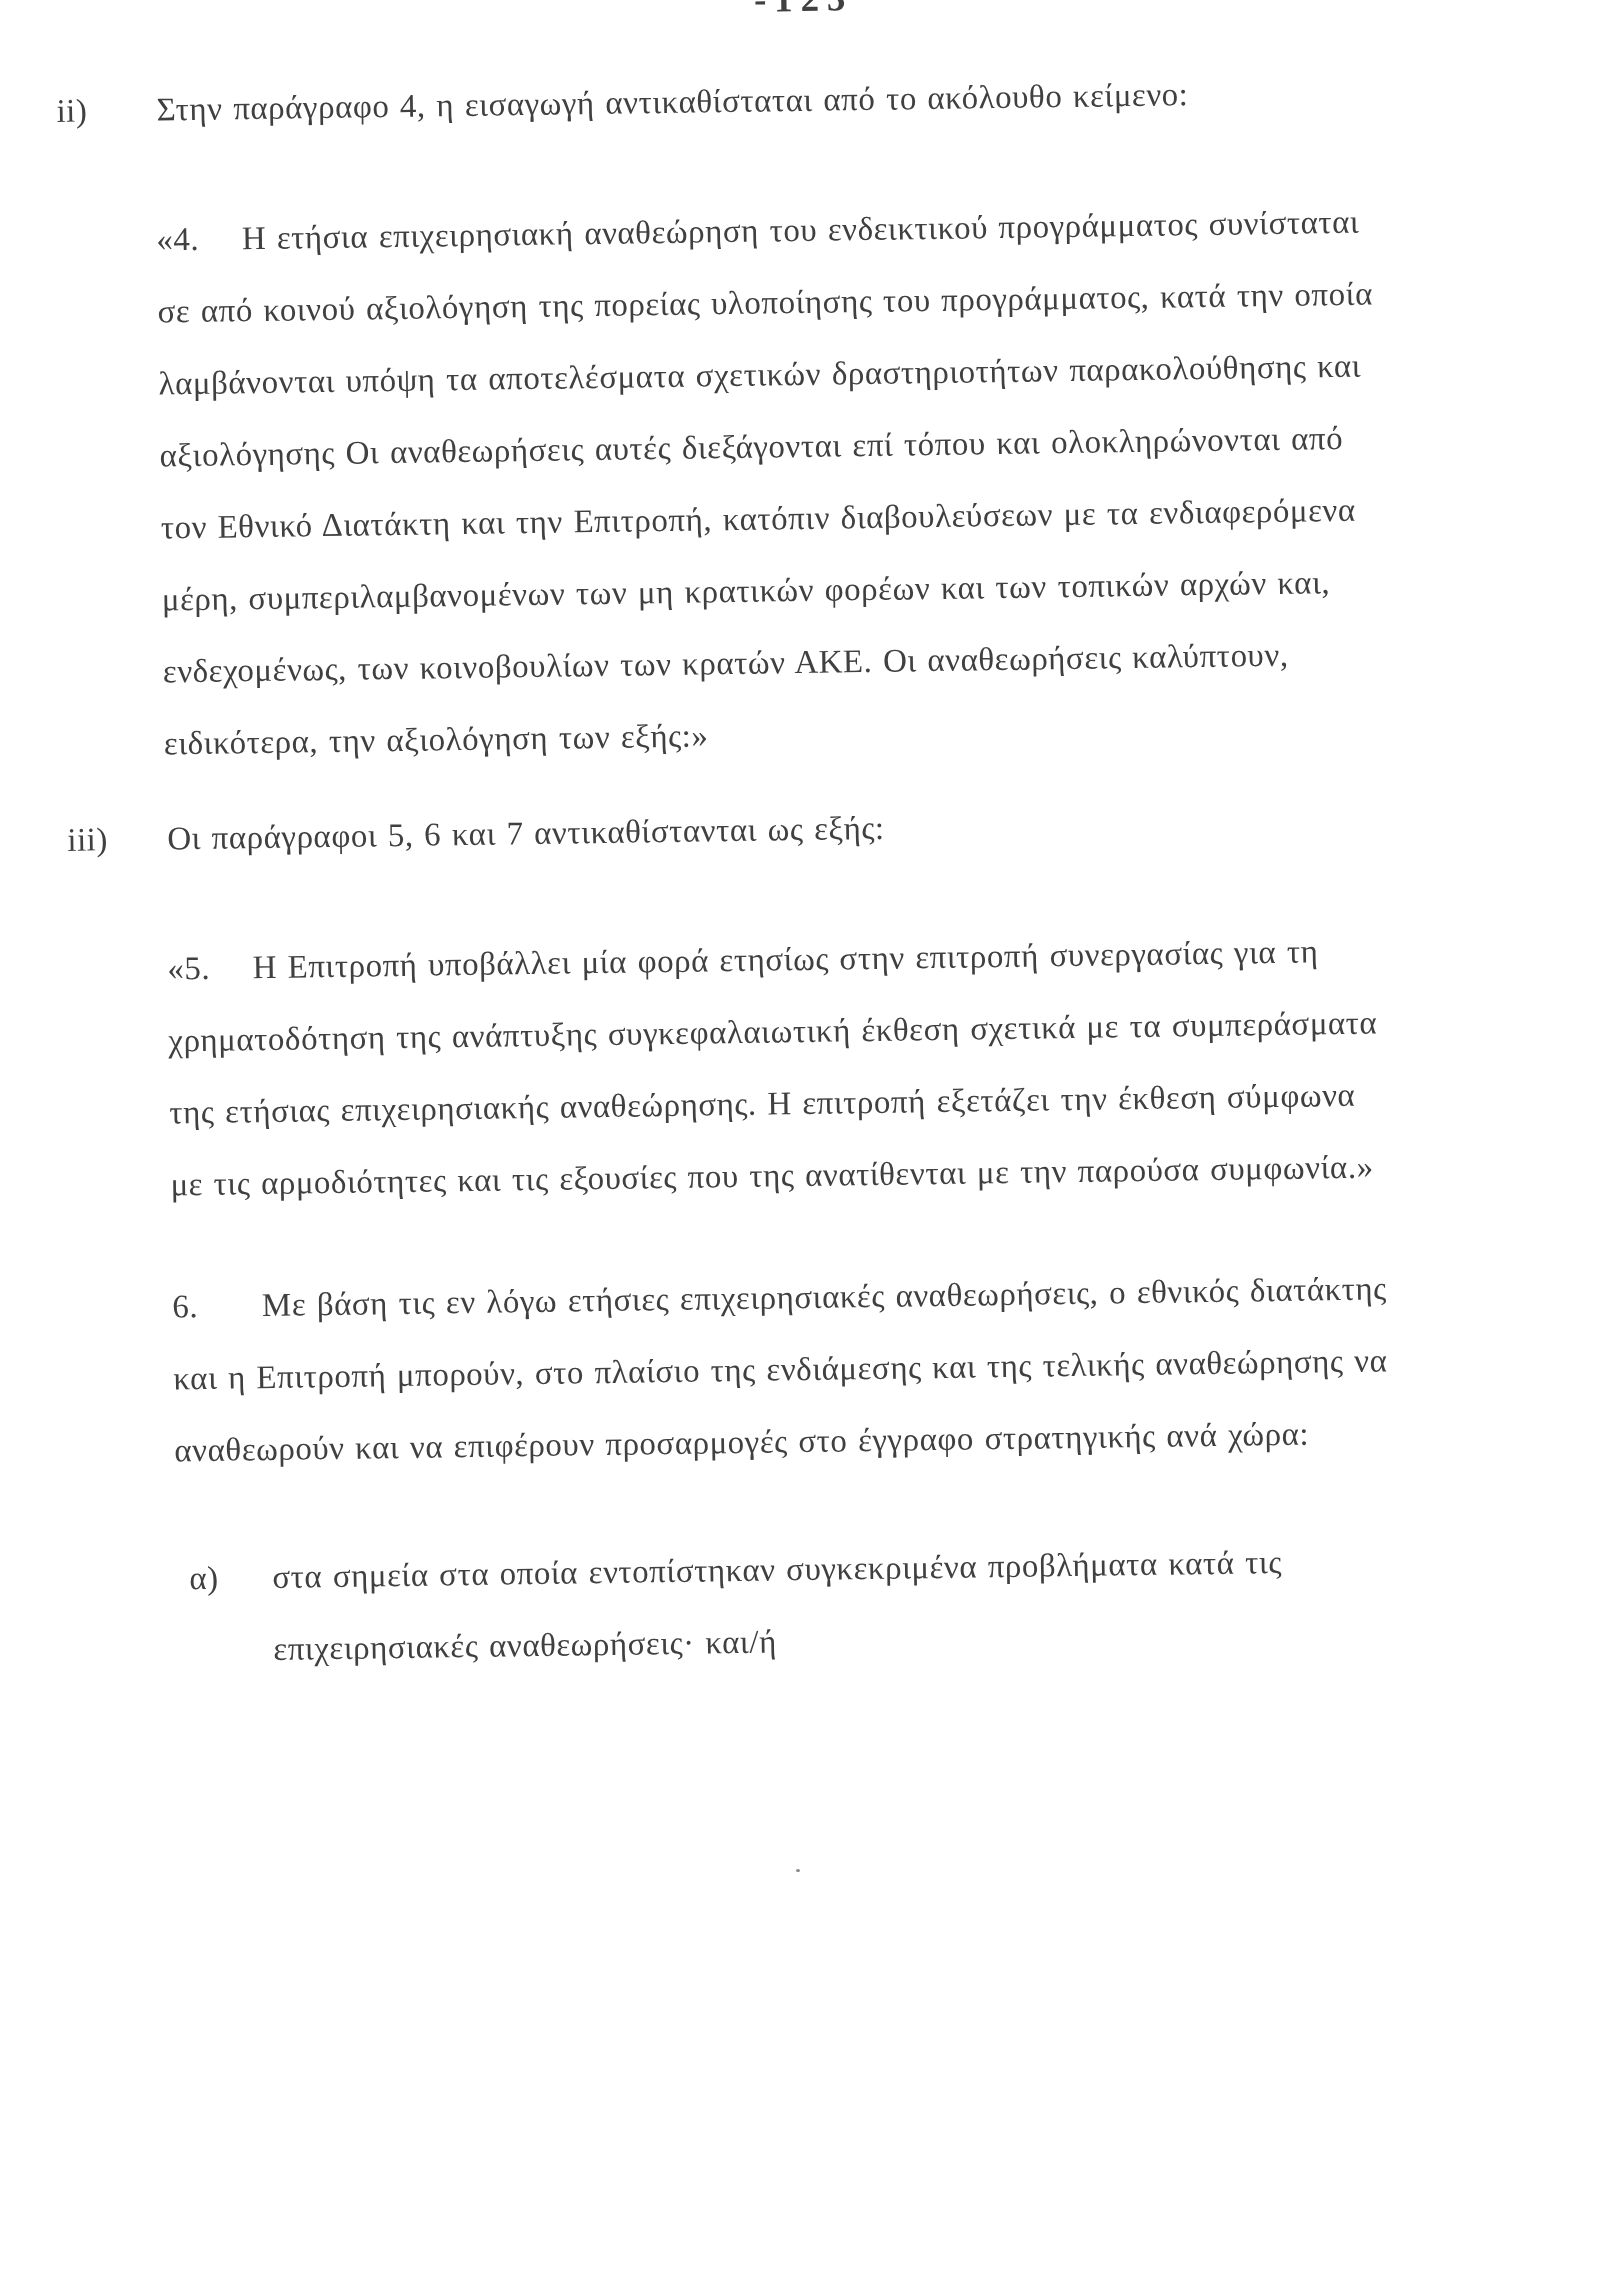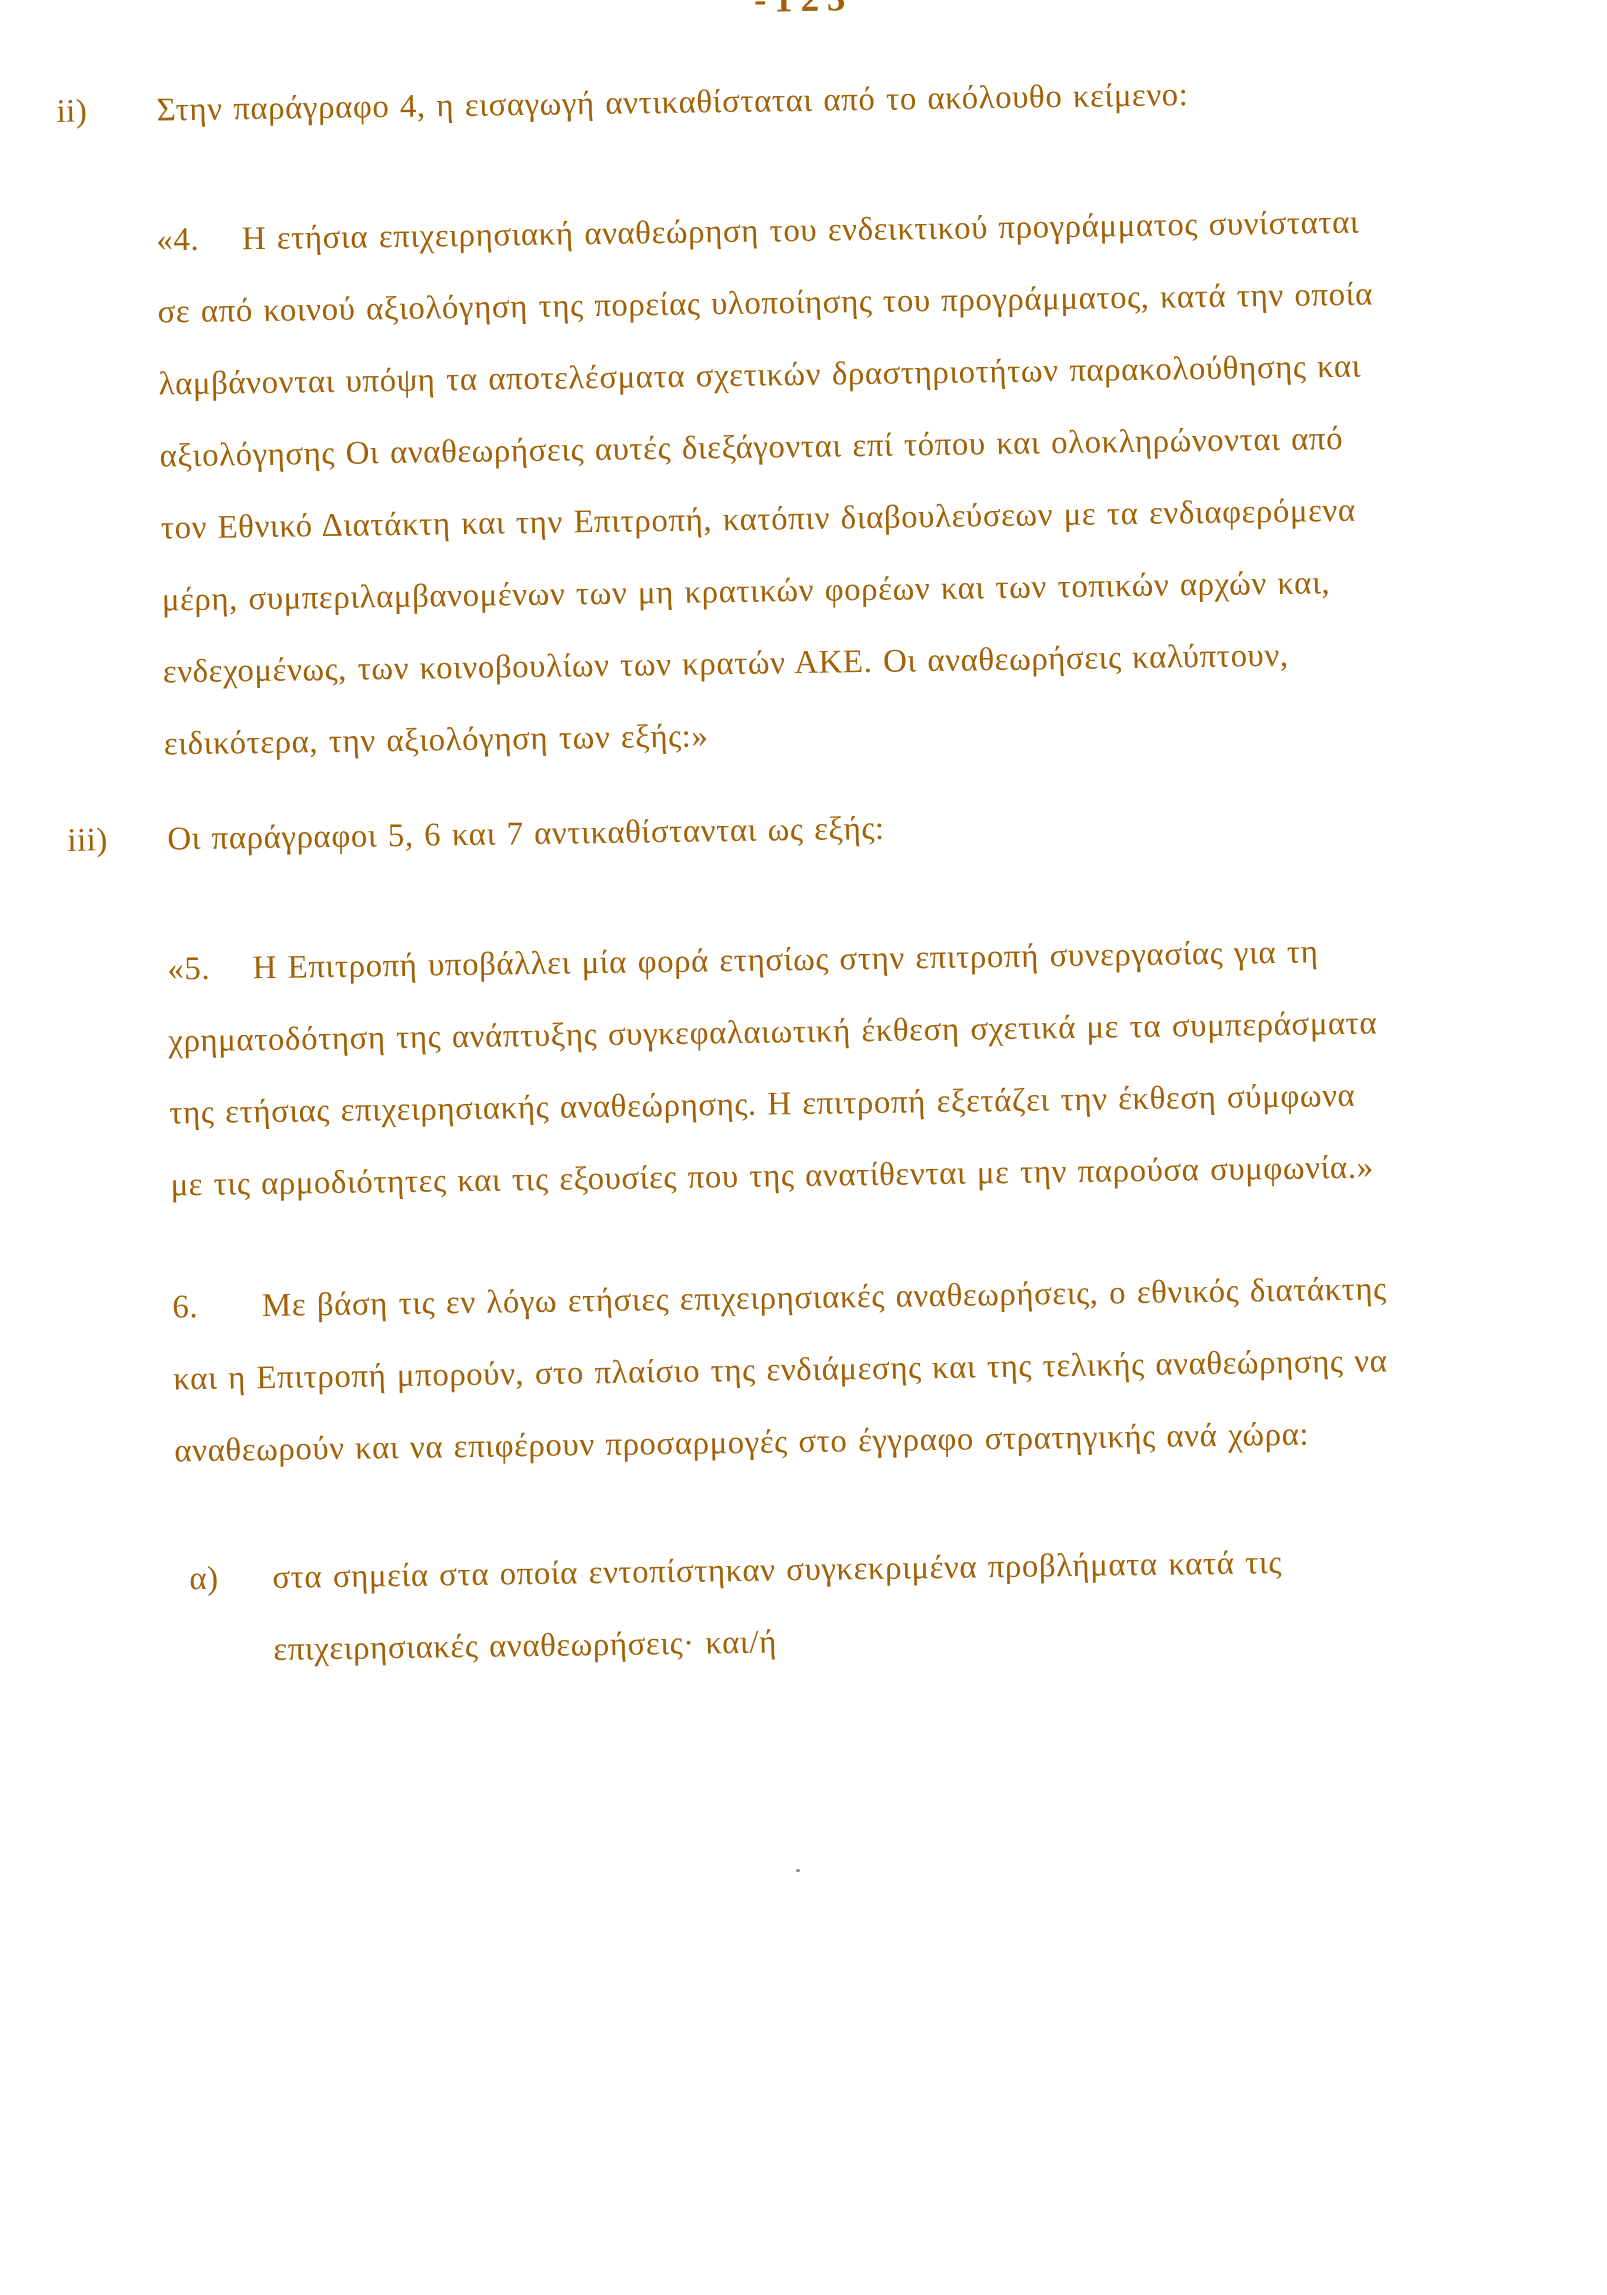--- a/index.html
+++ b/index.html
@@ -7,21 +7,21 @@
     padding: 0;
     background: #ffffff;
   }
   .page {
     position: relative;
     width: 1607px;
     height: 2295px;
     background: #ffffff;
     overflow: hidden;
     font-family: "Liberation Serif", "DejaVu Serif", serif;
-    color: #a16207;
+    color: #404040;
   }
   
   .pagenum-clip {
     position: absolute;
     top: 0;
     left: 0;
     width: 100%;
     height: 14px;
     overflow: hidden;
     text-align: center;

